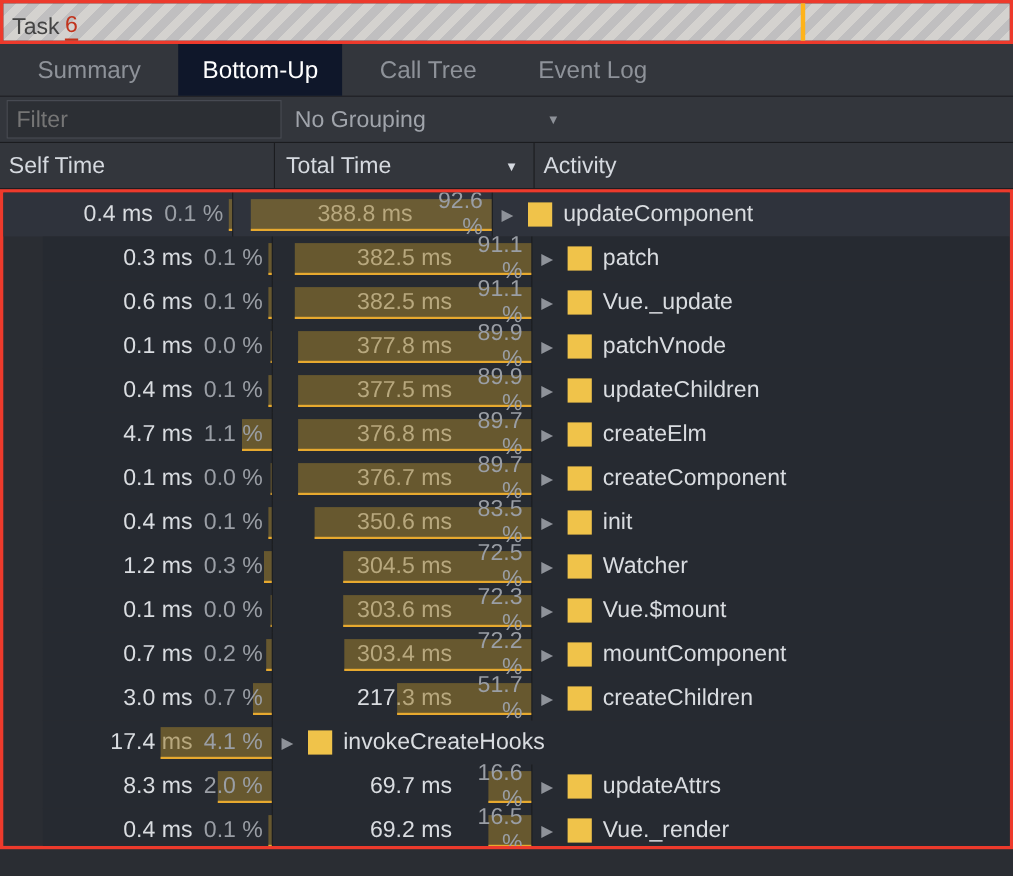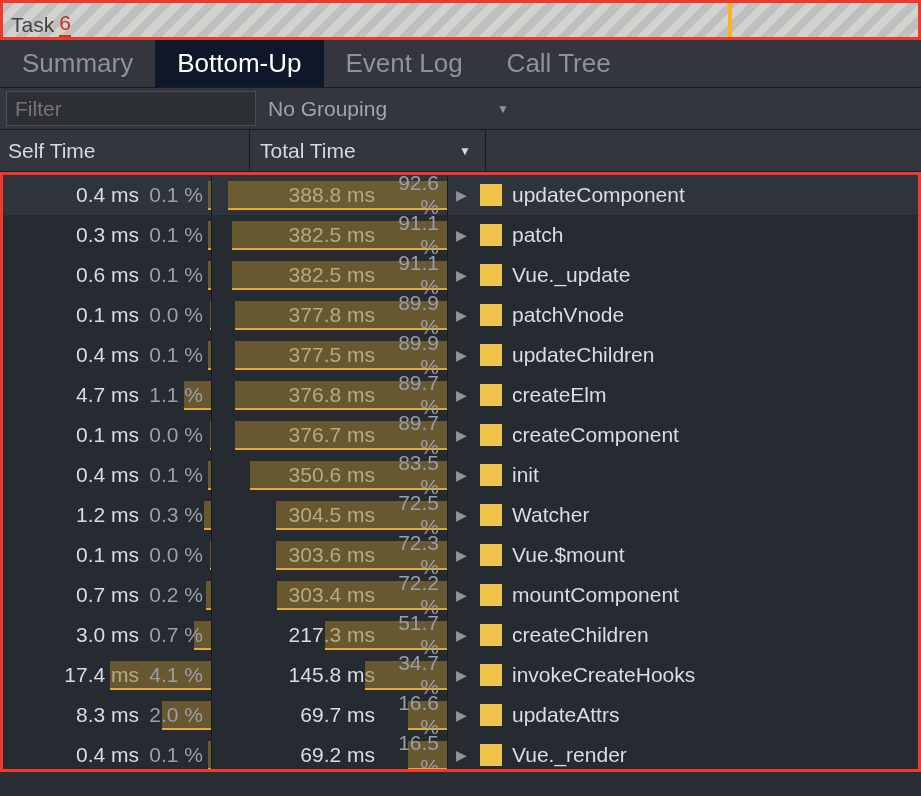--- a/index.html
+++ b/index.html
@@ -39,22 +39,23 @@
   .tabs {
     display: flex; align-items: stretch;
     height: 48px;
     background: #33363c;
     border-bottom: 1px solid #1b1c1f;
   }
   .tab {
     padding: 0 22px;
     display: flex; align-items: center;
     color: #8e9299;
-    font-size: 26px;
+    font-size: 22px;
     cursor: pointer;
+    margin-left: 12px;
   }
   .tab.active {
     background: #0f172a;
     color: #fff;
   }
 
   .filter-row {
     display: flex;
     height: 42px;
     background: #33363c;
@@ -144,55 +145,58 @@
     color: #8e9299;
     font-size: 14px;
     width: 14px;
   }
   .swatch {
     width: 22px; height: 22px;
     background: #f0c34a;
   }
   .actname { color: #d9dce0; }
 
-  .row + .row { border-top: 0; }
+  .row + .row { border-top: 0; margin-left: 36px; }
 
 </style>
 </head>
 <body>
 
 <div class="taskbar">
   <span class="label">Task</span>
   <span class="num">6</span>
   <div class="yellow-mark"></div>
 </div>
 
 <div class="tabs">
   <div class="tab">Summary</div>
   <div class="tab active">Bottom-Up</div>
+  <div class="tab">Call Tree</div>
   <div class="tab">Event Log</div>
-  <div class="tab">Call Tree</div>
 </div>
 
 <div class="filter-row">
   <input class="filter-input" placeholder="Filter" style="">
   <div class="grouping">
     <span>No Grouping</span>
     <span class="tri">▼</span>
   </div>
 </div>
 
 <div class="headers">
   <div class="col-self-h">
     <span>Self Time</span>
   </div>
   <div class="col-total-h">
     <span>Total Time</span>
     <span class="sort-tri">▼</span>
   </div>
+  <div class="col-act-h">
+    <span>Activity</span>
+  </div>
 </div>
 
 <div class="table-wrap" id="table-wrap">
     <div class="row sel">
       <div class="cell-self">
         <div class="bar" style="width: 2.717px;"></div>
         <span class="ms">0.4 ms</span>
         <span class="pct">0.1 %</span>
       </div>
       <div class="cell-total">
@@ -392,25 +396,20 @@
         <span class="swatch"></span>
         <span class="actname">createChildren</span>
       </div>
     </div>
     <div class="row">
       <div class="cell-self">
         <div class="bar" style="width: 101.27px;"></div>
         <span class="ms">17.4 ms</span>
         <span class="pct">4.1 %</span>
       </div>
-      <div class="cell-total">
-        <div class="bar" style="width: 81.892px;"></div>
-        <span class="ms">145.8 ms</span>
-        <span class="pct">34.7 %</span>
-      </div>
       <div class="cell-act">
         <span class="expand">▶</span>
         <span class="swatch"></span>
         <span class="actname">invokeCreateHooks</span>
       </div>
     </div>
     <div class="row">
       <div class="cell-self">
         <div class="bar" style="width: 49.4px;"></div>
         <span class="ms">8.3 ms</span>

